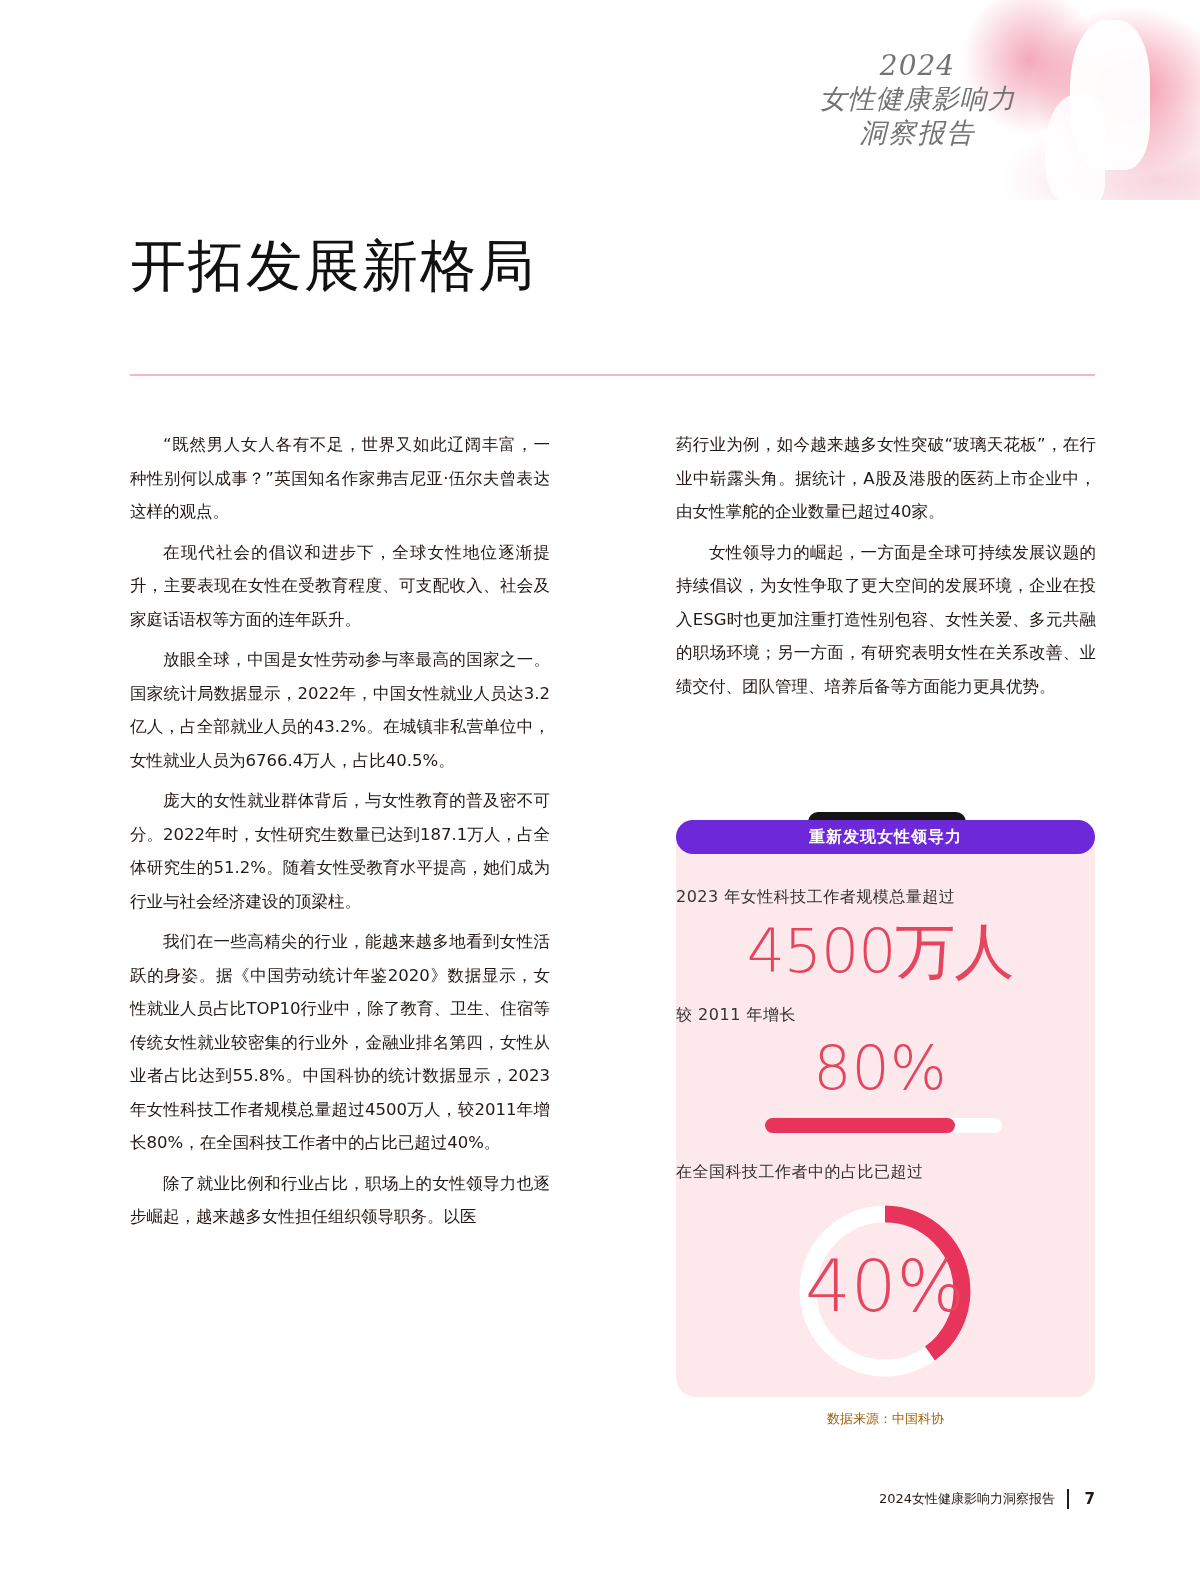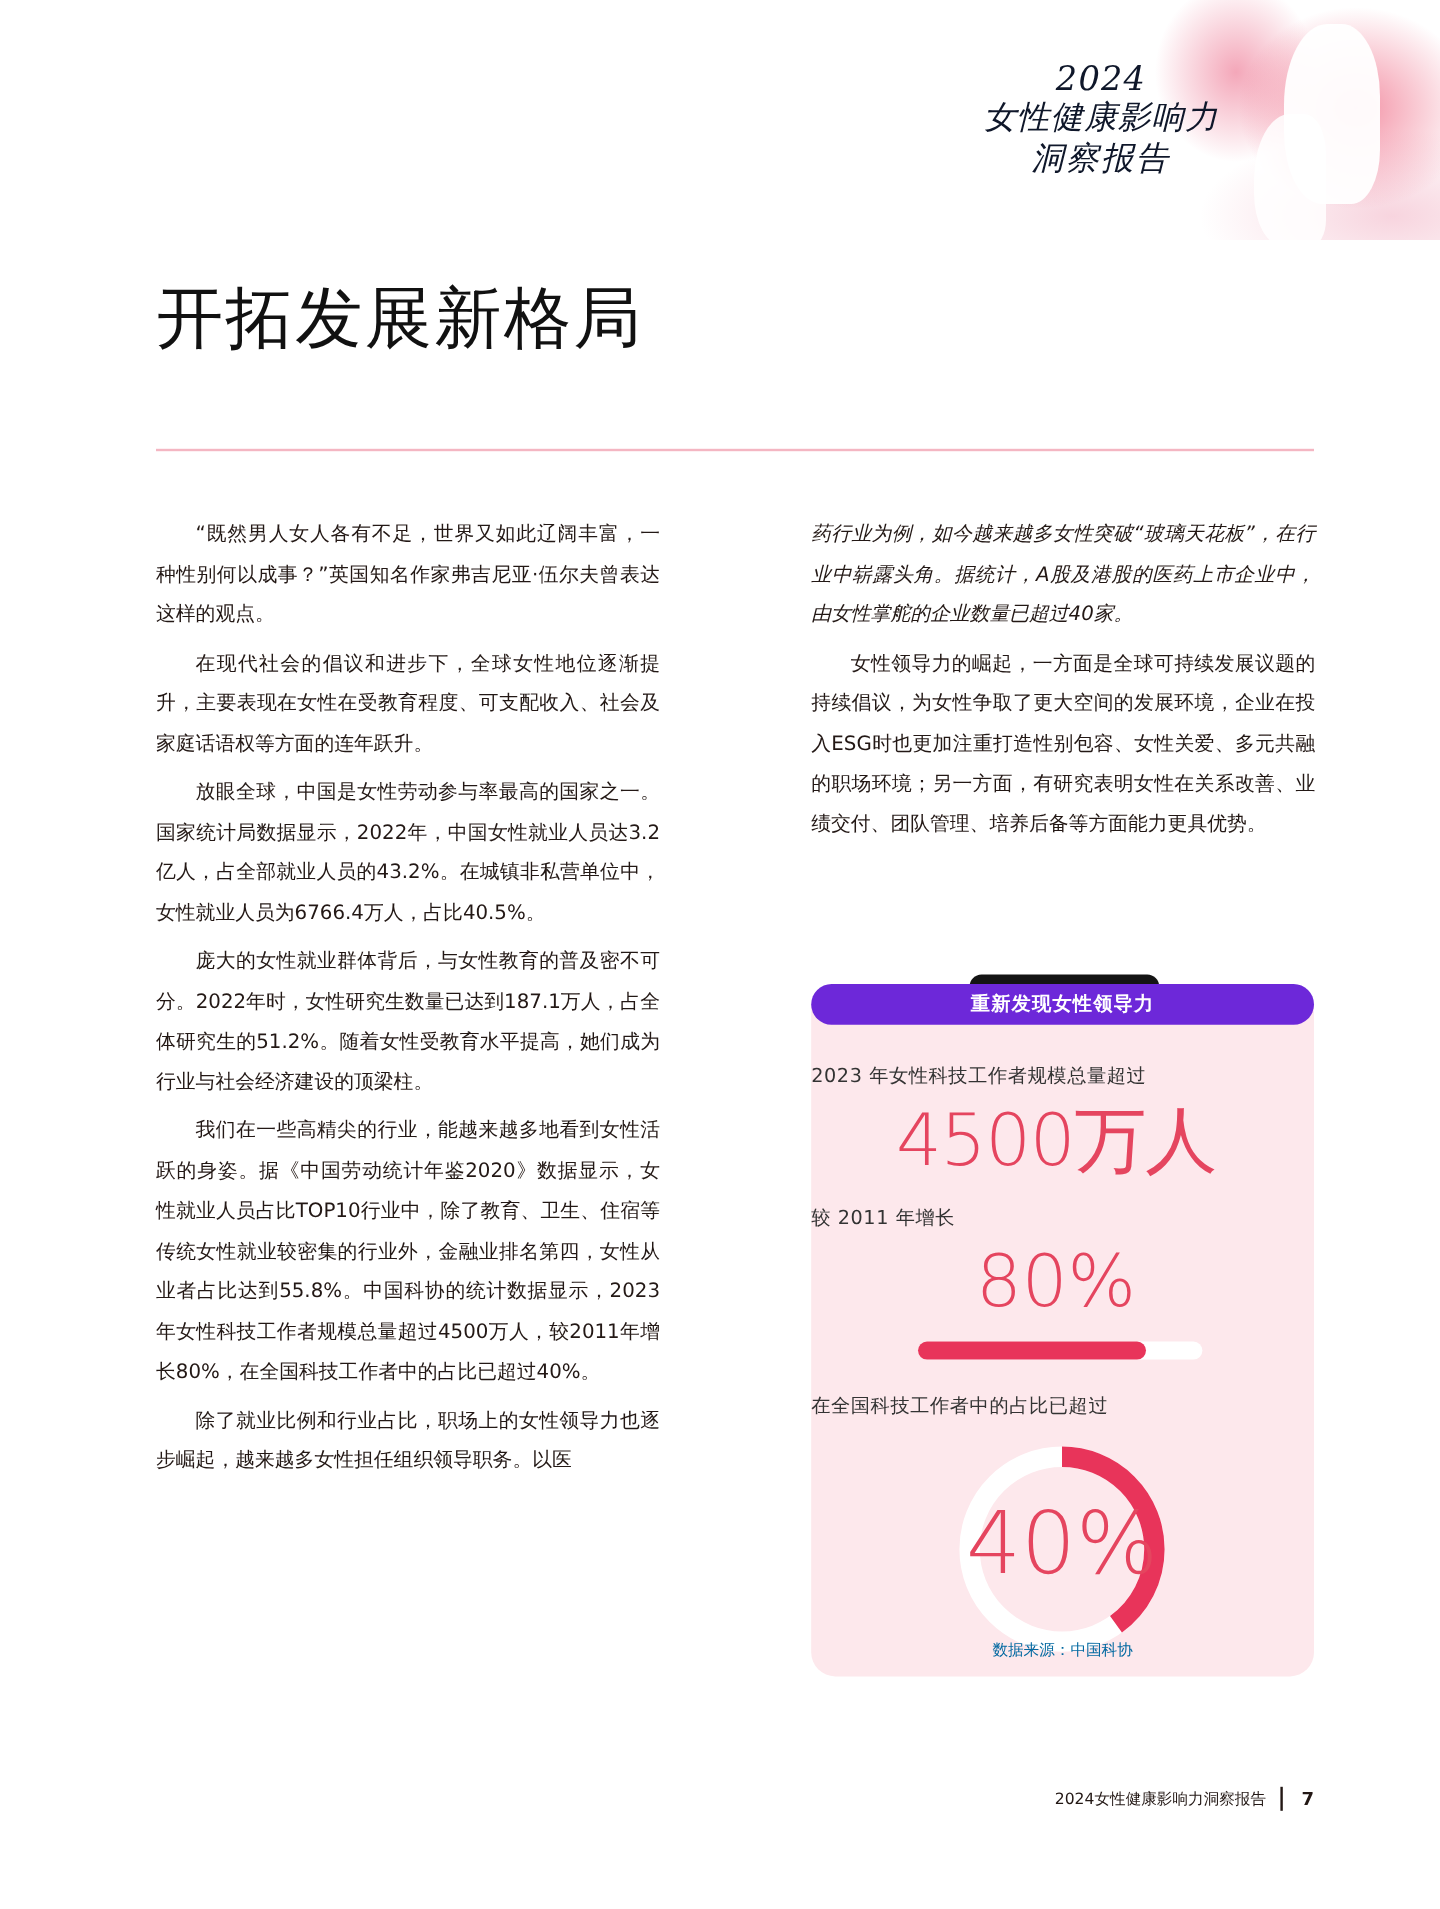--- a/index.html
+++ b/index.html
@@ -14,21 +14,21 @@
       radial-gradient(ellipse 90px 100px at 230px 60px, rgba(230,60,100,0.45), rgba(230,60,100,0) 75%),
       radial-gradient(ellipse 200px 90px at 360px 180px, rgba(240,170,190,0.5), rgba(255,255,255,0) 80%);
   }
   .silhouette {
     position: absolute; background: #ffffff; opacity: 0.95;
   }
   .sil-1 { right: 50px; top: 20px; width: 80px; height: 150px; border-radius: 45% 40% 30% 40%; }
   .sil-2 { right: 95px; top: 95px; width: 60px; height: 110px; border-radius: 50% 30% 20% 40%; opacity: 0.85; }
   .logo-block {
     position: absolute; top: 50px; left: 815px; width: 205px; text-align: center;
-    color: #0f172a; font-family: "DejaVu Serif", "Liberation Serif", serif; font-style: italic;
+    color: #737373; font-family: "DejaVu Serif", "Liberation Serif", serif; font-style: italic;
   }
   .logo-year { font-size: 28px; letter-spacing: 1px; line-height: 32px; }
   .logo-line1 { font-size: 27px; line-height: 34px; letter-spacing: 1px; }
   .logo-line2 { font-size: 27px; line-height: 34px; letter-spacing: 2px; }
 
   
   .page-title {
     position: absolute; left: 130px; top: 232px; width: 700px;
     font-size: 56px; line-height: 68px; font-weight: normal; color: #111111;
     letter-spacing: 2px;
@@ -38,21 +38,21 @@
   }
 
   
   .column {
     position: absolute; top: 428px; width: 420px;
     font-size: 16.5px; line-height: 33.5px; color: #231815; text-align: justify;
   }
   .col-left { left: 130px; }
   .col-right { left: 676px; }
   .column p { margin-bottom: 7px; text-indent: 2em; }
-  .column p.noindent { text-indent: 0; font-style: italic; }
+  .column p.noindent { text-indent: 0; }
 
   
   .card-tab {
     position: absolute; left: 808px; top: 812px; width: 158px; height: 16px;
     background: #141414; border-radius: 10px 10px 0 0;
   }
   .card {
     position: absolute; left: 676px; top: 820px; width: 419px; height: 577px;
     background: #fde8ec; border-radius: 20px;
   }
@@ -82,22 +82,22 @@
   }
   .stat-3-label { top: 1162px; }
   .donut {
     position: absolute; left: 798px; top: 1204px; width: 174px; height: 174px;
   }
   .donut-value {
     position: absolute; left: 798px; top: 1254px; width: 174px; text-align: center;
     color: #e5455f; font-size: 72px; line-height: 64px; font-weight: 300;
   }
   .source-note {
-    position: absolute; left: 676px; top: 1366px; width: 419px; text-align: center;
-    font-size: 13px; color: #0369a1;
+    position: absolute; left: 676px; top: 1410px; width: 419px; text-align: center;
+    font-size: 13px; color: #a16207;
   }
 
   
   .footer {
     position: absolute; right: 105px; top: 1489px; display: flex; align-items: center;
     font-size: 13px; color: #231815;
   }
   .footer-sep { width: 1.5px; height: 20px; background: #231815; margin: 0 16px 0 12px; }
   .footer-page { font-weight: bold; font-size: 15px; }
 </style>

